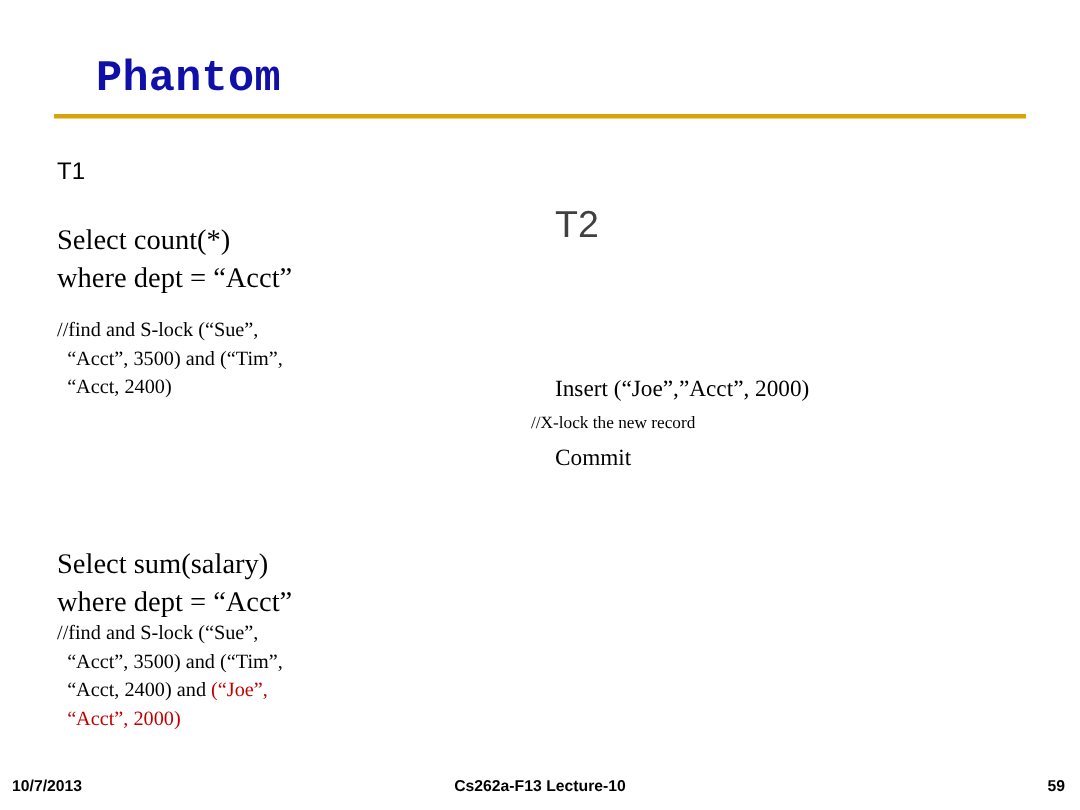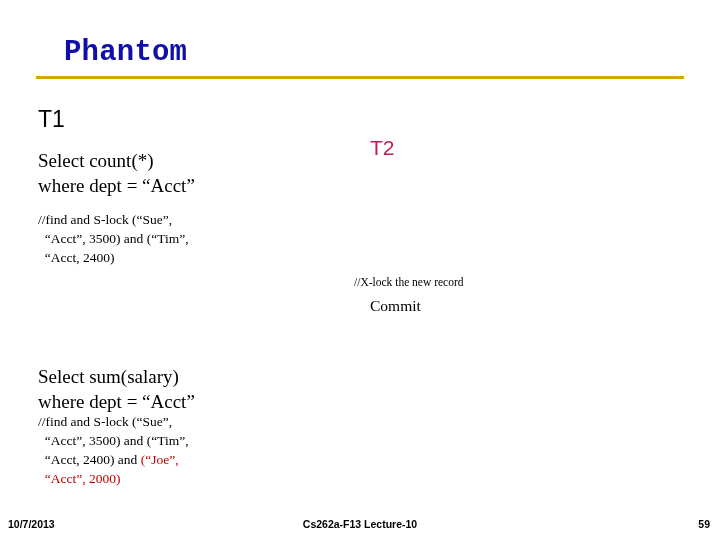--- a/index.html
+++ b/index.html
@@ -36,29 +36,29 @@
     top: 76px;
     width: 648px;
     height: 3px;
     background: #d9a40a;
   }
 
   .t1-label {
     position: absolute;
     left: 38px;
     top: 106px;
-    font-size: 23px;
+    font-size: 16px;
     color: #000000;
   }
   .t2-label {
     position: absolute;
     left: 370px;
     top: 136px;
-    font-size: 21px;
-    color: #be185d;
+    font-size: 25px;
+    color: #404040;
   }
 
   .mono {
     font-family: Liberation Serif, serif;
     color: #000000;
   }
 
   .code-lg {
     position: absolute;
     font-size: 19px;
@@ -141,20 +141,21 @@
   “Acct”, 3500) and (“Tim”,
   “Acct, 2400)</div>
 
   <div id="t1-select-sum" class="mono code-lg">Select sum(salary)
 where dept = “Acct”</div>
   <div id="t1-comment-2" class="mono code-sm"><span>//find and S-lock (“Sue”,
   “Acct”, 3500) and (“Tim”,
   “Acct, 2400) and </span><span class="red">(“Joe”,
   “Acct”, 2000)</span></div>
 
+  <div id="t2-insert" class="mono code-md">Insert (“Joe”,”Acct”, 2000)</div>
   <div id="t2-xlock" class="mono code-xs">//X-lock the new record</div>
   <div id="t2-commit" class="mono code-md">Commit</div>
 
   <div class="footer-date">10/7/2013</div>
   <div class="footer-center">Cs262a-F13 Lecture-10</div>
   <div class="footer-page">59</div>
 
 </div>
 
 </body></html>

